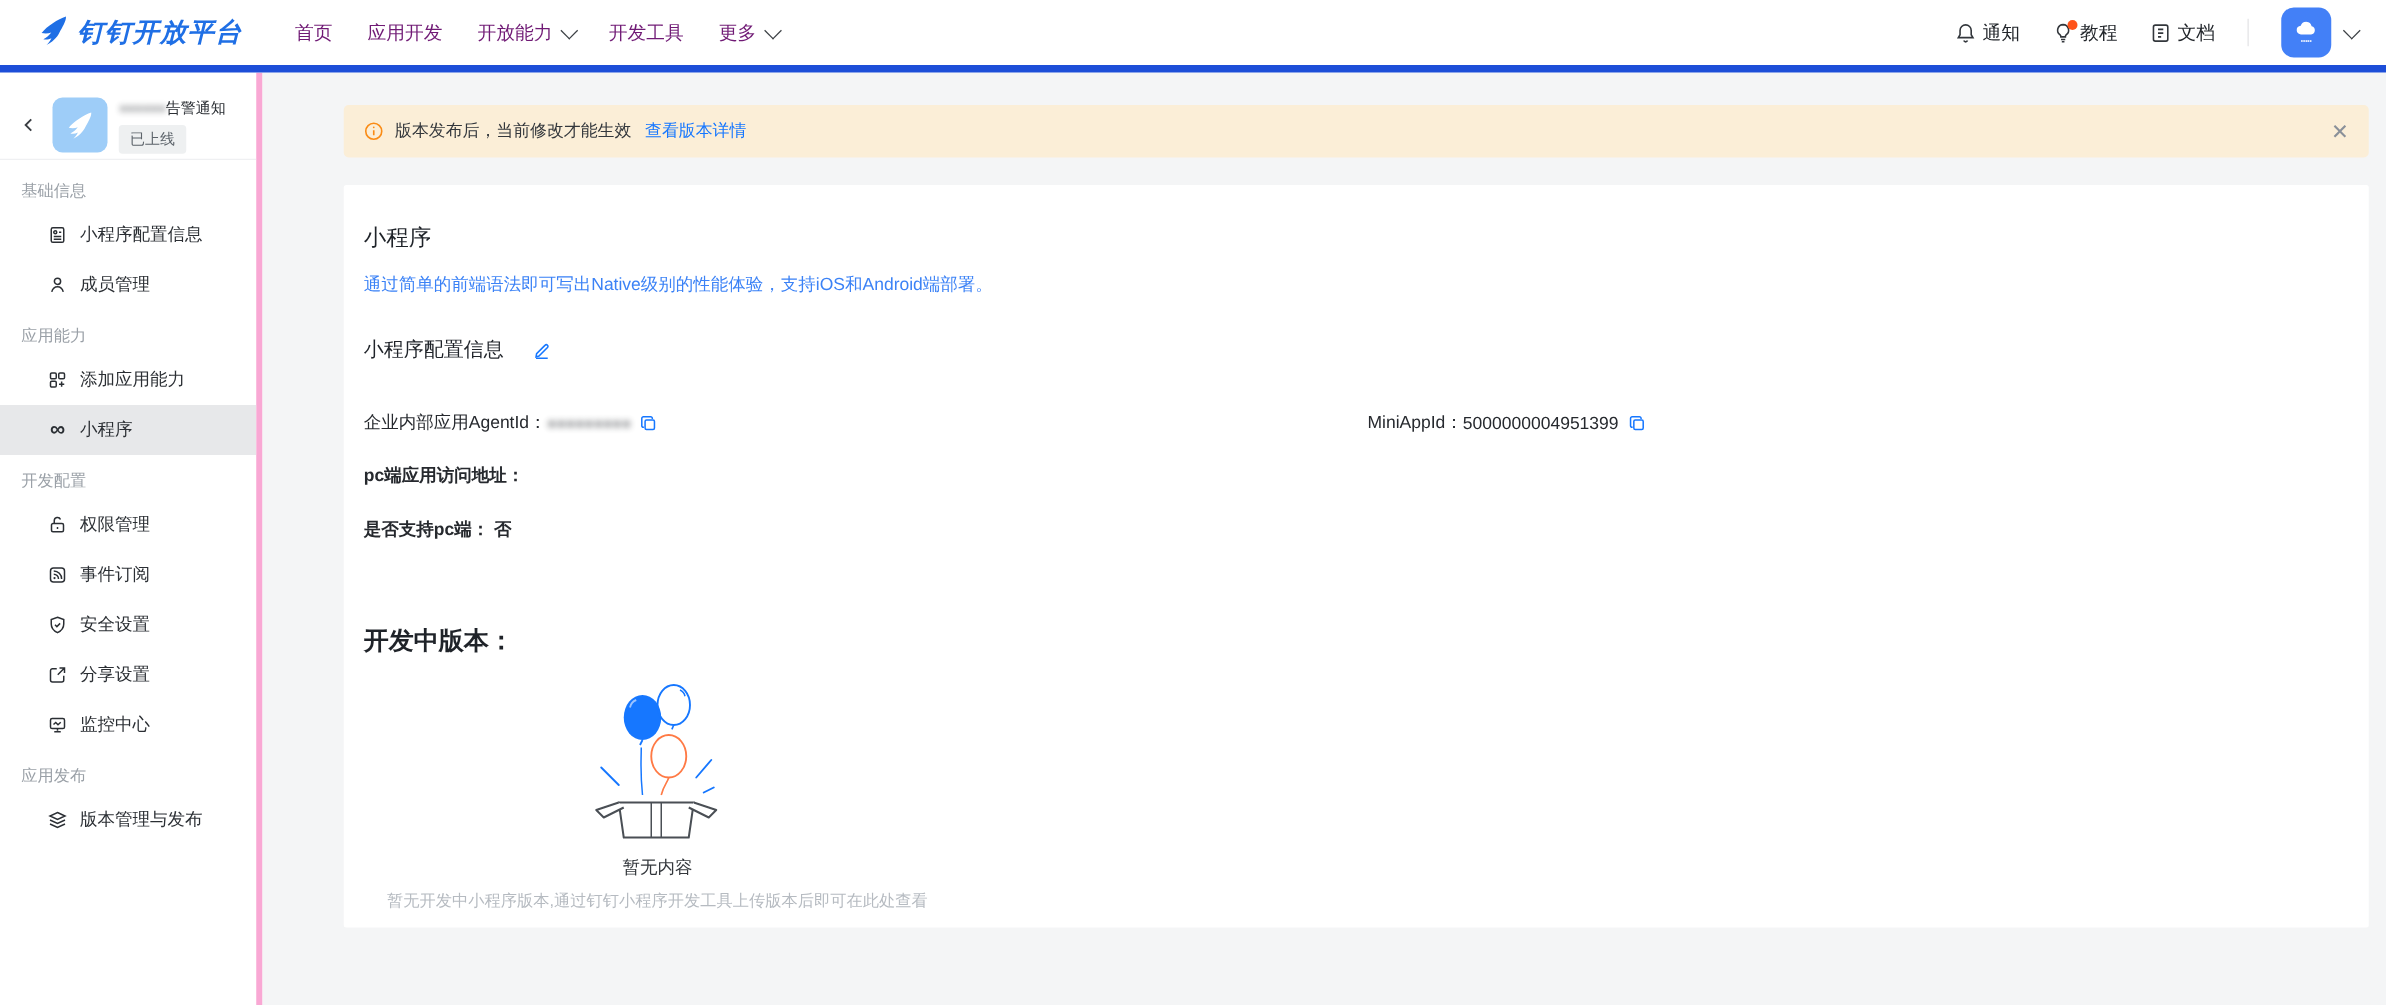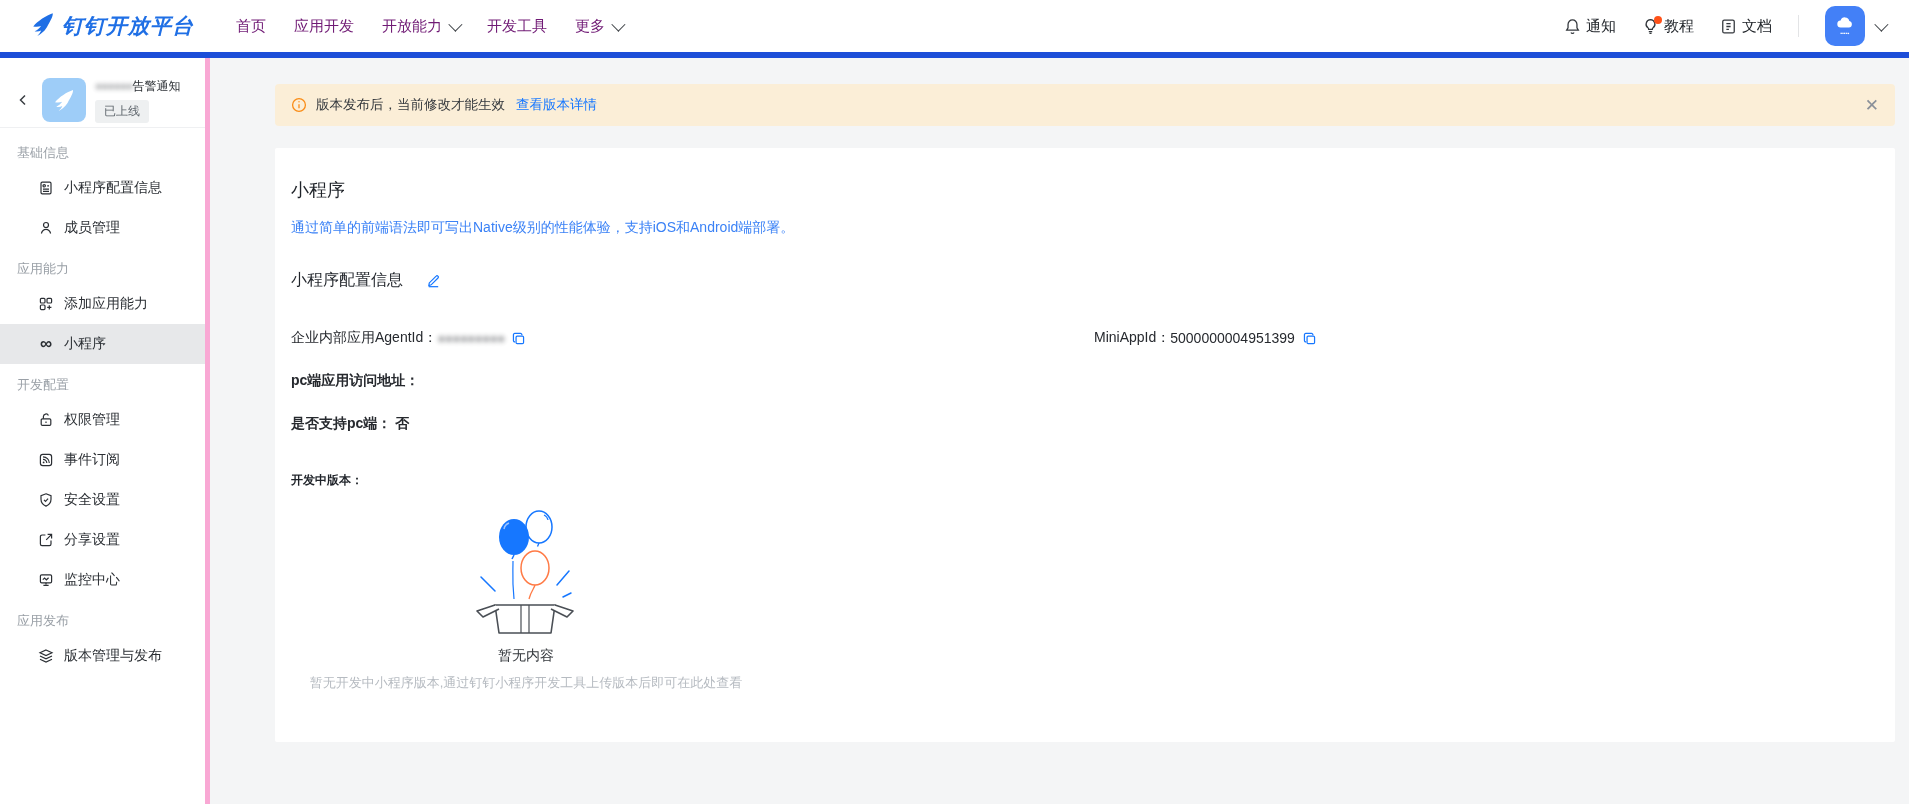--- a/index.html
+++ b/index.html
@@ -68,21 +68,21 @@
   .page-title { font-size:18px; color:#1f2329; font-weight:500; }
   .page-desc { font-size:14px; color:#3b82f6; margin-top:17px; }
   .config-title-row { margin-top:33px; display:flex; align-items:center; gap:23px; }
   .config-title { font-size:16px; color:#1f2329; }
   .edit-btn { cursor:pointer; display:flex; }
   .field-grid { display:flex; margin-top:38px; font-size:14px; color:#26292e; }
   .field-left { width:803px; display:flex; align-items:center; flex:none; }
   .field-right { display:flex; align-items:center; }
   .copy-btn { margin-left:7px; cursor:pointer; display:flex; }
   .field-row { margin-top:25px; font-size:14px; color:#26292e;font-weight:bold; }
-  .dev-version { margin-top:39px; font-size:12px; font-weight:bold; color:#1f2329; }
+  .dev-version { margin-top:66px; font-size:20px; font-weight:bold; color:#1f2329; }
   .empty { width:470px; text-align:center; margin-top:16px; }
   .empty-title { font-size:14px; color:#34383d; margin-top:6px; }
   .empty-caption { font-size:13px; color:#b6bbc1; margin-top:9px; }
 </style>
 </head>
 <body>
 
 <div class="header">
   <div class="brand">
     <span>

